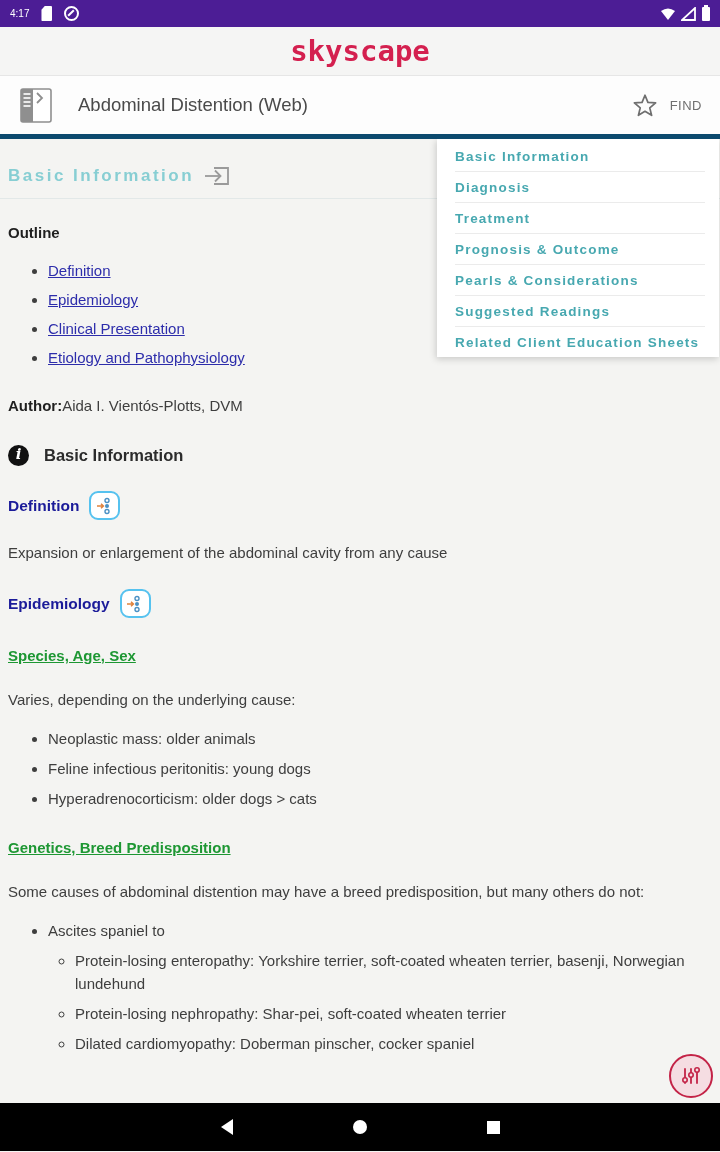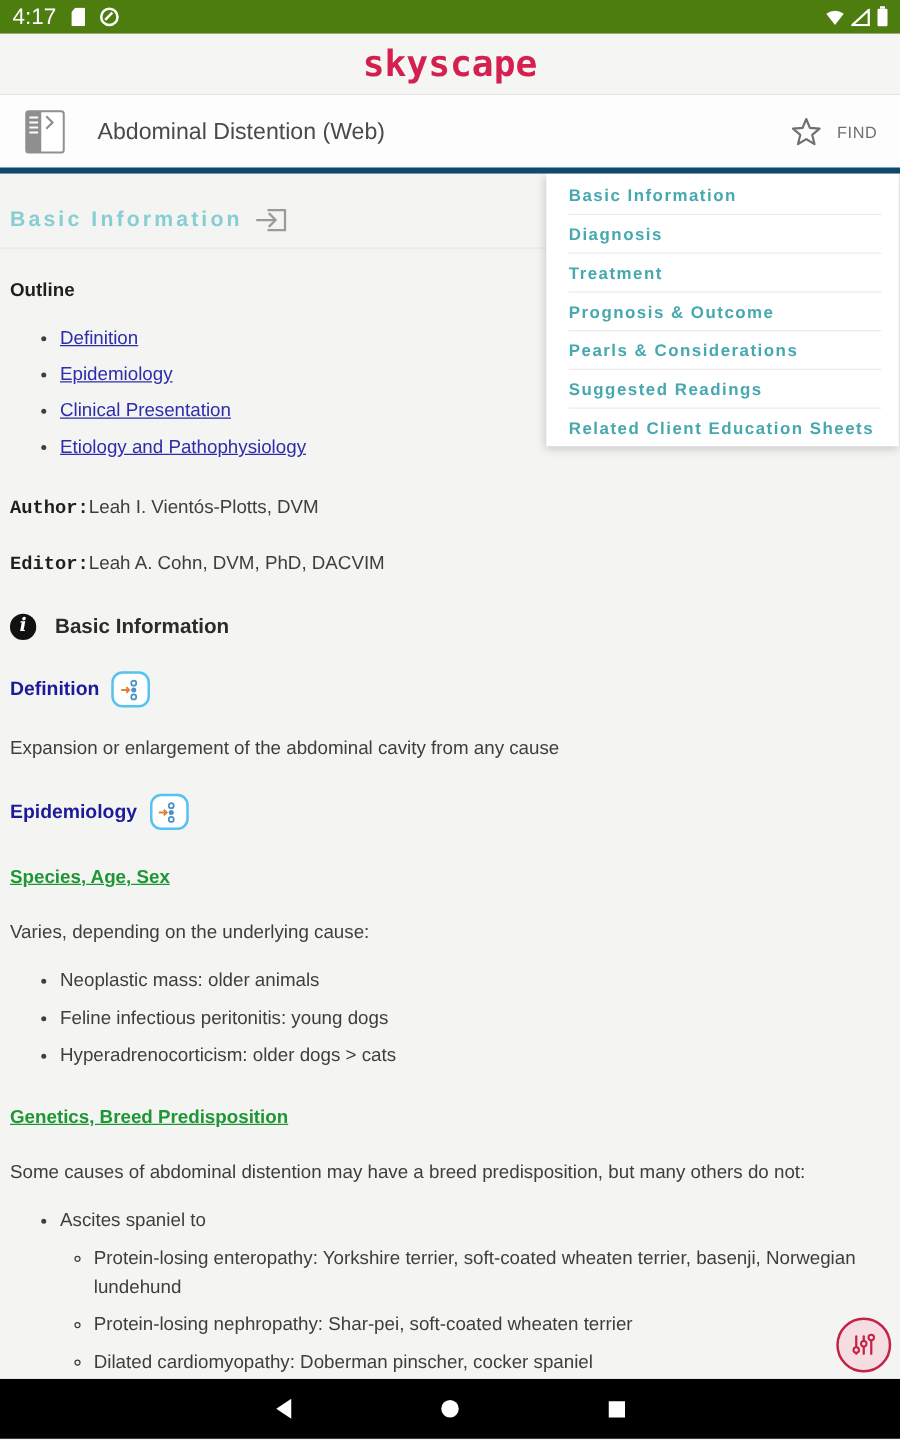--- a/index.html
+++ b/index.html
@@ -5,23 +5,23 @@
   * { margin: 0; padding: 0; box-sizing: border-box; }
   html,body { width: 720px; height: 1152px; overflow: hidden; }
   body {
     font-family: "Liberation Sans", sans-serif;
     background: #f4f4f2;
     color: #3e3e3e;
   }
 
   
   .status-bar {
-    height: 27px; background: #4d7c0f; color: #fff;
+    height: 27px; background: #4c1d95; color: #fff;
     display: flex; align-items: center; padding: 0 10px;
-    font-size: 18px;
+    font-size: 10px;
   }
   .status-left { display: flex; align-items: center; gap: 12px; }
   .status-right { margin-left: auto; display: flex; align-items: center; gap: 5px; }
   .sd-icon { width: 11px; height: 15px; background: #fff;
     clip-path: polygon(30% 0, 100% 0, 100% 100%, 0 100%, 0 25%); border-radius: 1px; }
   .dnd-icon { width: 15px; height: 15px; border: 2px solid #fff; border-radius: 50%; position: relative; }
   .dnd-icon::after { content:""; position: absolute; left: 1px; top: 4px; width: 8px; height: 2px;
     background: #fff; transform: rotate(-45deg); }
   .batt-icon { width: 8px; height: 14px; background: #fff; border-radius: 1px; position: relative; }
   .batt-icon::before { content:""; position: absolute; top: -2px; left: 2px; width: 4px; height: 2px; background: #fff; }
@@ -65,21 +65,21 @@
     color: #87ced3; font-weight: bold; font-size: 17px; letter-spacing: 2.5px;
   }
   .section-divider { height: 1px; background: #e2e8e8; margin-top: 10px; margin-left: -8px; margin-right: -8px; }
 
   .outline-heading { margin-top: 23px; font-weight: bold; color: #1f1f1f; font-size: 15px; }
   ul.outline-list { margin-top: 15px; padding-left: 40px; }
   ul.outline-list li { margin-bottom: 6px; line-height: 23px; }
   a.doc-link { color: #2d2dab; text-decoration: underline; cursor: pointer; }
 
   .byline { margin-top: 26px; }
-  .byline b { color: #1f1f1f; font-family: Liberation Mono, monospace; }
+  .byline b { color: #1f1f1f; }
 
   .info-header { margin-top: 27px; display: flex; align-items: center; gap: 15px; }
   .info-icon {
     width: 21px; height: 21px; background: #111; border-radius: 50%;
     color: #fff; display: flex; align-items: center; justify-content: center;
     font-family: "DejaVu Serif", serif; font-style: italic; font-weight: bold; font-size: 15px;
     line-height: 1; padding-bottom: 2px;
   }
   .info-header-title { font-weight: bold; font-size: 16.5px; color: #2b2b2b; }
 
@@ -190,22 +190,21 @@
     <div class="section-divider"></div>
 
     <div class="outline-heading">Outline</div>
     <ul class="outline-list">
       <li><a class="doc-link">Definition</a></li>
       <li><a class="doc-link">Epidemiology</a></li>
       <li><a class="doc-link">Clinical Presentation</a></li>
       <li><a class="doc-link">Etiology and Pathophysiology</a></li>
     </ul>
 
-    <p class="byline"><b>Author:</b><span>Leah I. Vientós-Plotts, DVM</span></p>
-    <p class="byline" style="margin-top:22px;"><b>Editor:</b><span>Leah A. Cohn, DVM, PhD, DACVIM</span></p>
+    <p class="byline"><b>Author:</b><span>Aida I. Vientós-Plotts, DVM</span></p>
 
     <div class="info-header">
       <span class="info-icon">i</span>
       <span class="info-header-title">Basic Information</span>
     </div>
 
     <div class="subsection-row">
       <span class="subsection-title">Definition</span>
       <span class="mindmap-icon">
         <svg width="18" height="18" viewBox="0 0 18 18">

